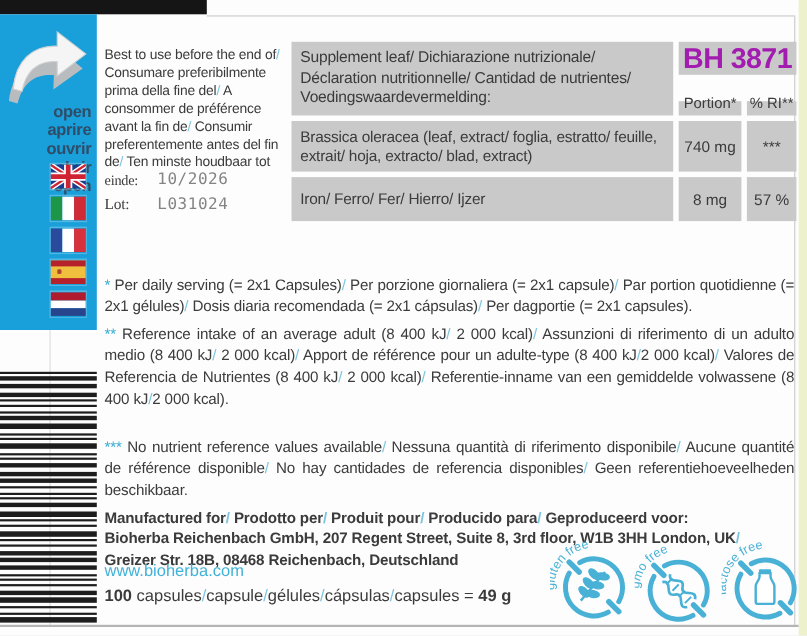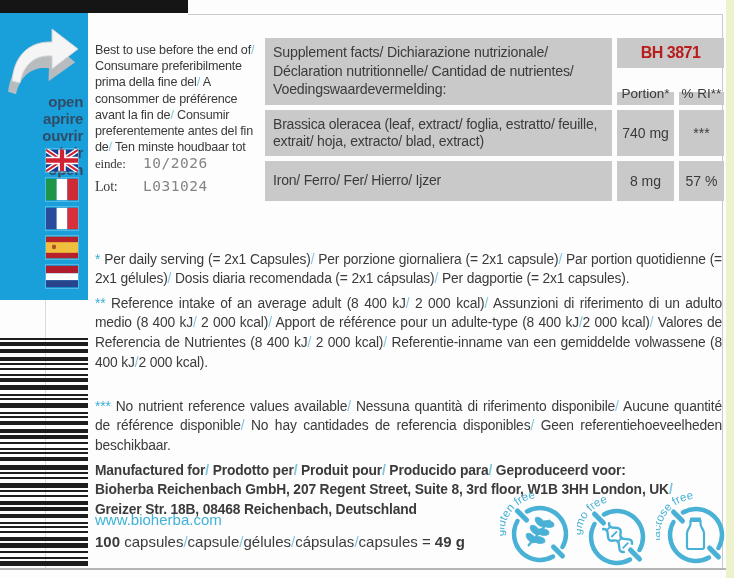--- a/index.html
+++ b/index.html
@@ -24,21 +24,21 @@
           letter-spacing:-0.2px;color:#3a3a3a;}
   .exp-row{display:flex;margin-top:1px;}
   .exp-label{font-size:13px;width:48px;flex:none;font-family:Liberation Serif, serif;}
   .stamp{font-family:"DejaVu Sans Mono",monospace;font-size:14.5px;color:#848484;letter-spacing:0.5px;margin-top:-1px;}
   
   .facts{position:absolute;left:265px;top:38px;display:grid;
          grid-template-columns:347px 57px 45px;grid-template-rows:30px 32px 46px 40px;gap:5px;}
   .cell{background:#c9c9c9;}
   .c-title{grid-row:1/3;grid-column:1;padding:5px 8px;font-size:14.2px;line-height:18.5px;letter-spacing:-0.2px;}
   .c-code{grid-row:1;grid-column:2/4;display:flex;align-items:center;justify-content:center;
-          color:#b91c1c;font-weight:bold;font-size:16px;letter-spacing:-0.5px;}
+          color:#a21caf;font-weight:bold;font-size:26px;letter-spacing:-0.5px;}
   .c-colh{display:flex;align-items:flex-end;justify-content:center;font-size:13.5px;padding-bottom:4px;margin-top:19px;}
   .c-name{padding:5px 8px;font-size:14px;line-height:17.5px;display:flex;flex-direction:column;justify-content:center;letter-spacing:-0.2px;}
   .c-val{display:flex;align-items:center;justify-content:center;font-size:14px;}
   
   .fn{position:absolute;left:95px;width:627px;font-size:13.8px;line-height:19.6px;
       text-align:justify;letter-spacing:-0.15px;}
   .mk{color:#36aed4;}
   .sl{color:#7cc5de;}
   .fn1{top:236px;} .fn2{top:280px;} .fn3{top:383px;} .manu{top:447px;text-align:left;font-weight:bold;}
   .site{position:absolute;left:95px;top:511px;font-size:15px;color:#3fb2d8;}
@@ -115,21 +115,21 @@
       <span class="exp-label">einde:</span>
       <span class="stamp">10/2026</span>
     </div>
     <div class="exp-row" style="margin-top:6px;">
       <span class="exp-label" style="font-size:14px;">Lot:</span>
       <span class="stamp">L031024</span>
     </div>
   </section>
 
   <section class="facts">
-    <div class="cell c-title">Supplement facts/ Dichiarazione nutrizionale/ Déclaration nutritionnelle/ Cantidad de nutrientes/ Voedingswaardevermelding:</div>
+    <div class="cell c-title">Supplement leaf/ Dichiarazione nutrizionale/ Déclaration nutritionnelle/ Cantidad de nutrientes/ Voedingswaardevermelding:</div>
     <div class="cell c-code">BH 3871</div>
     <div class="cell c-colh">Portion*</div>
     <div class="cell c-colh">% RI**</div>
 
     <div class="cell c-name">Brassica oleracea (leaf, extract/ foglia, estratto/ feuille, extrait/ hoja, extracto/ blad, extract)</div>
     <div class="cell c-val">740 mg</div>
     <div class="cell c-val">***</div>
 
     <div class="cell c-name">Iron/ Ferro/ Fer/ Hierro/ Ijzer</div>
     <div class="cell c-val">8 mg</div>

